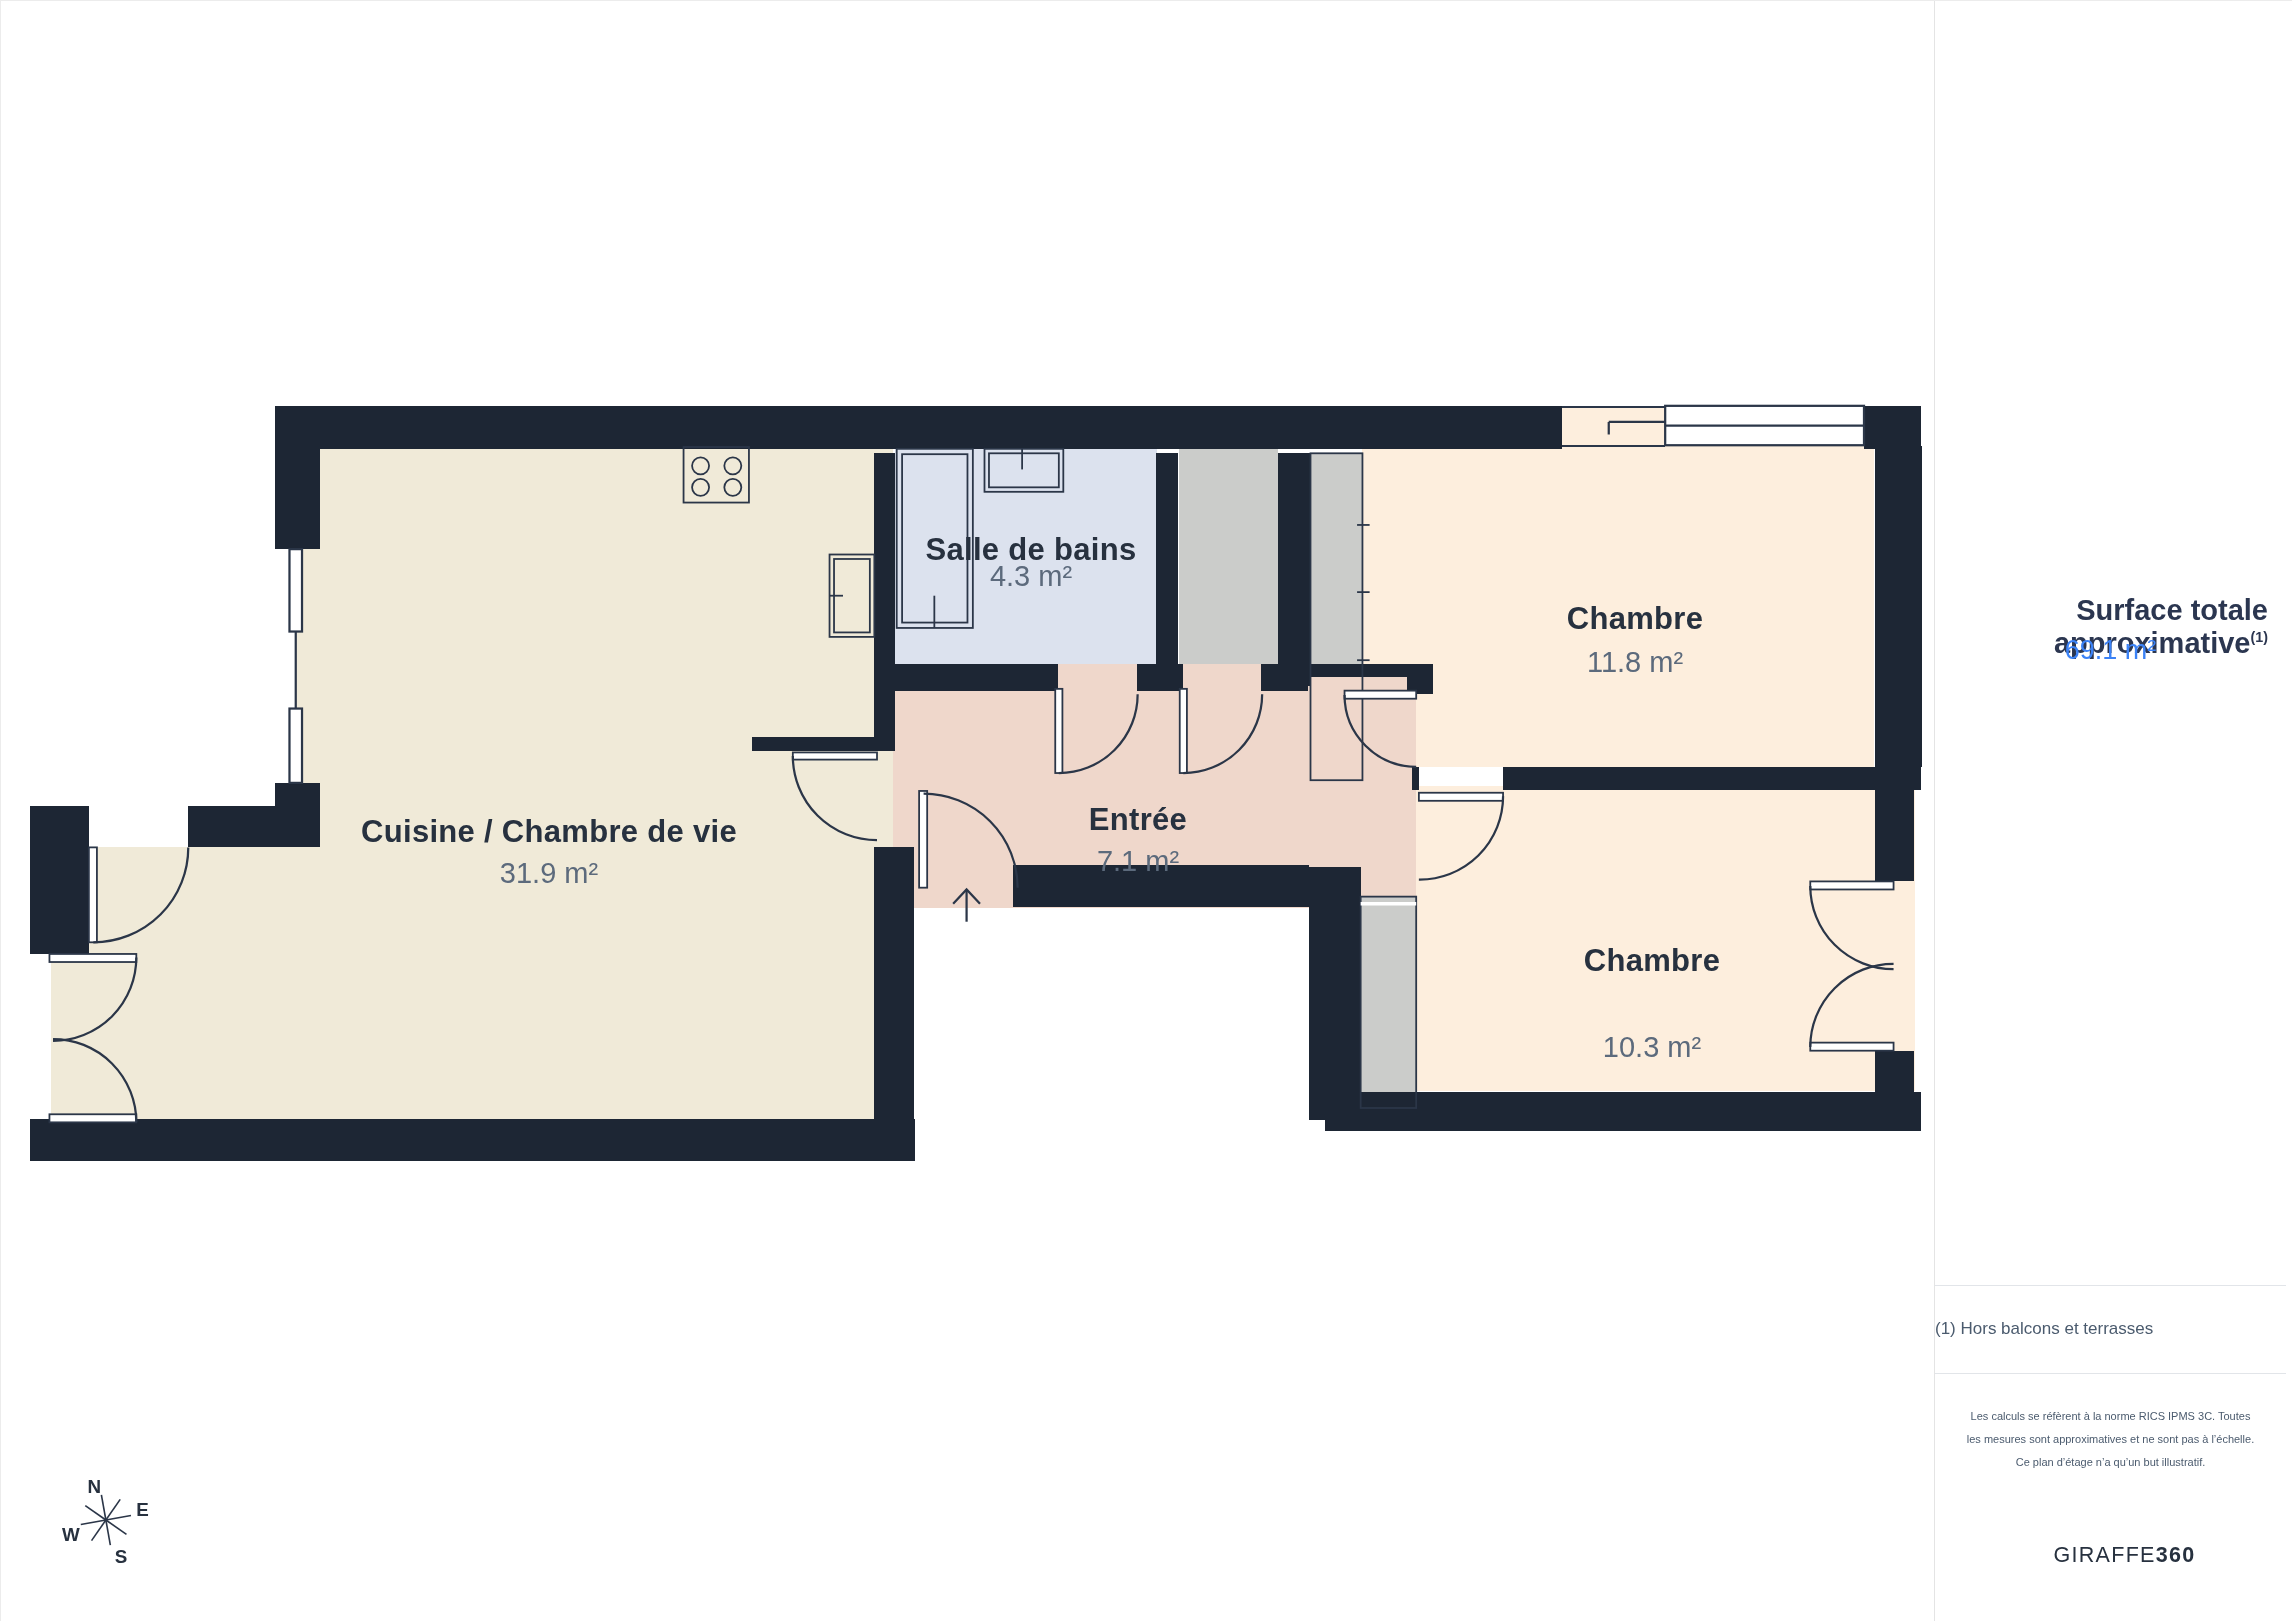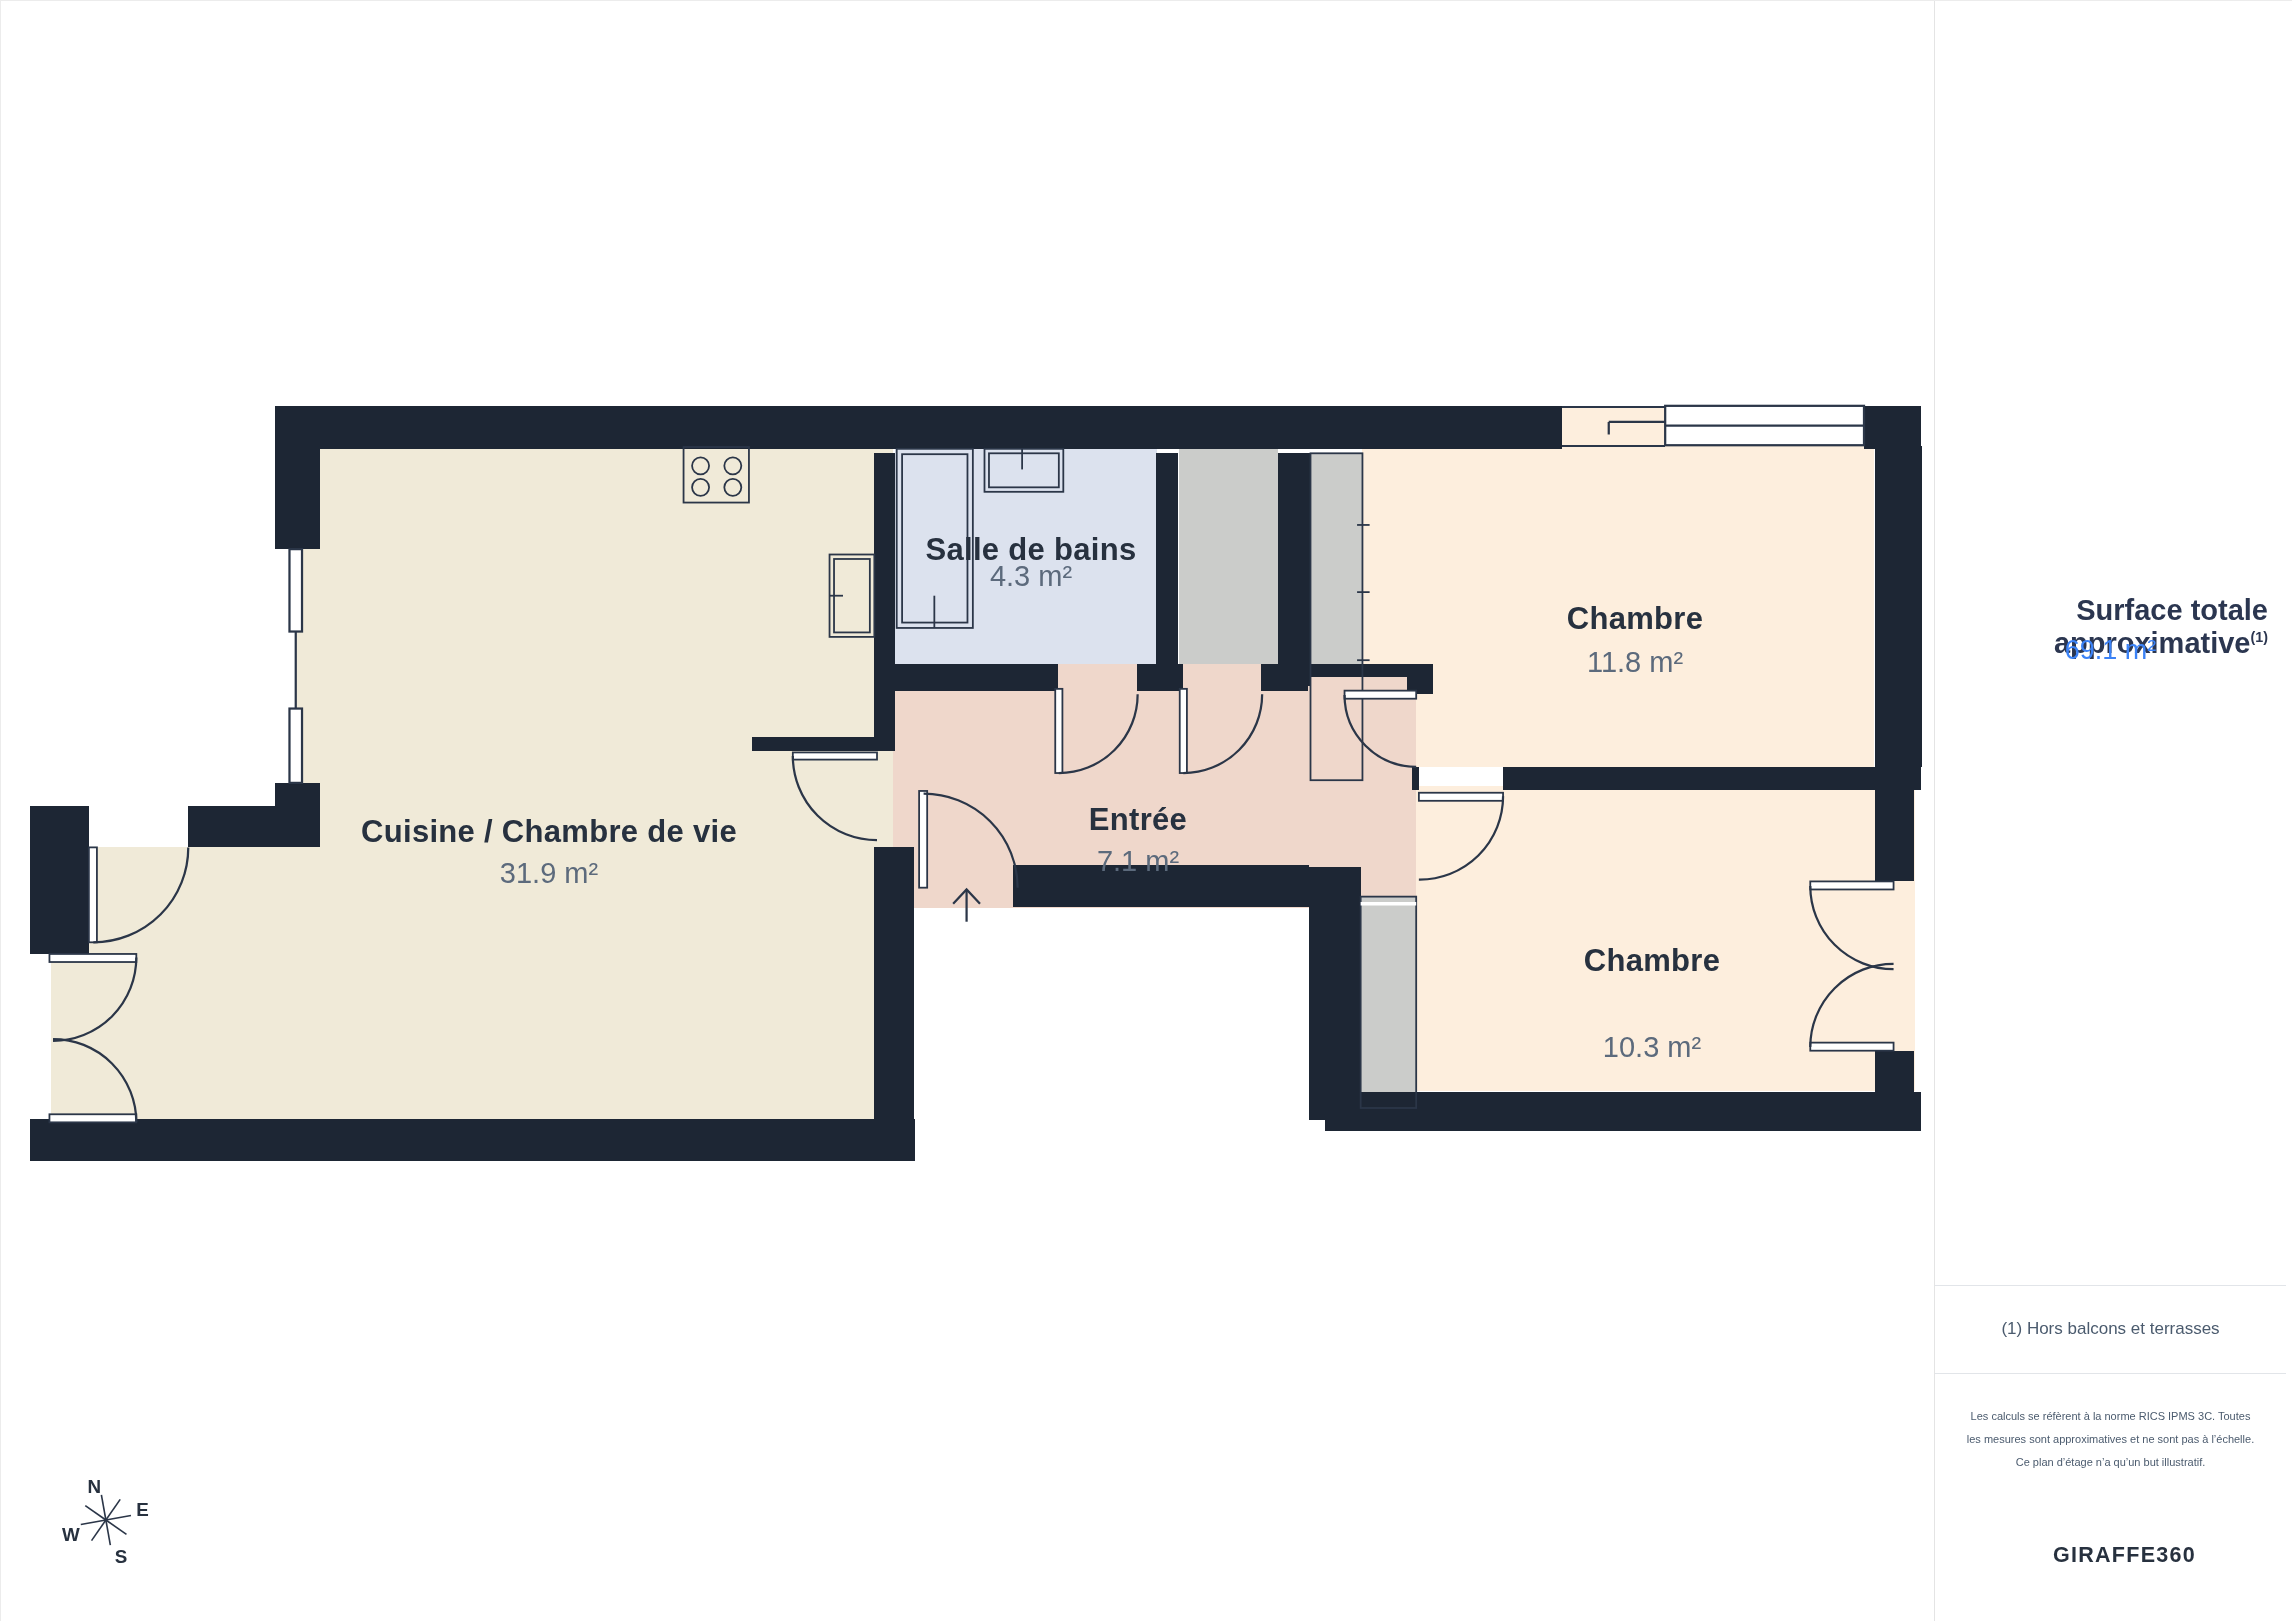--- a/index.html
+++ b/index.html
@@ -21,24 +21,24 @@
   .room-label{position:absolute;transform:translate(-50%,-50%);text-align:center;white-space:nowrap;color:#27313f;font-weight:bold;font-size:31px;letter-spacing:0.3px;}
   .room-area{position:absolute;transform:translate(-50%,-50%);text-align:center;white-space:nowrap;color:#5c6a7c;font-weight:400;font-size:29px;}
   
   .overlay{position:absolute;left:0;top:0;pointer-events:none;}
   
   .sidebar{position:absolute;left:1933px;top:0;width:351px;height:1622px;border-left:1.8px solid #e4e4e4;background:#fff;}
   .sb-title{position:absolute;top:593px;left:0;right:18px;text-align:right;font-size:29px;font-weight:bold;color:#2b3650;}
   .sb-title sup{font-size:14.3px;}
   .sb-total{position:absolute;top:634px;left:0;right:0;text-align:center;font-size:27px;color:#3b82f6;}
   .sb-hr{position:absolute;left:0;right:0;height:0;border-top:1.8px solid #e2e5e9;}
-  .sb-footnote{position:absolute;top:1318px;left:0;right:0;text-align:center;font-size:17px;color:#4b5b6e;}
+  .sb-footnote{position:absolute;top:1318px;left:0;right:0;font-size:17px;color:#4b5b6e;}
   .sb-disclaimer{position:absolute;top:1404px;left:50%;transform:translateX(-50%);width:296px;text-align:center;font-size:11px;line-height:23px;color:#4b5b6e;}
   .sb-brand{position:absolute;top:1542px;left:0;right:0;text-align:center;font-size:21.5px;letter-spacing:1.3px;color:#27313f;}
-  .sb-brand .b1{font-weight:700;margin-left:28px;}
+  .sb-brand .b1{font-weight:400;margin-left:28px;}
   .sb-brand .b2{font-weight:800;}
 </style>
 </head>
 <body>
 
 <div class="canvas">
 
   <div class="floor f-cream" style="left:295px;top:448px;width:597px;height:691px;"></div>
   <div class="floor f-cream" style="left:50px;top:846px;width:246px;height:293px;"></div>
   <div class="floor f-blue" style="left:894px;top:448px;width:262px;height:237px;"></div>

